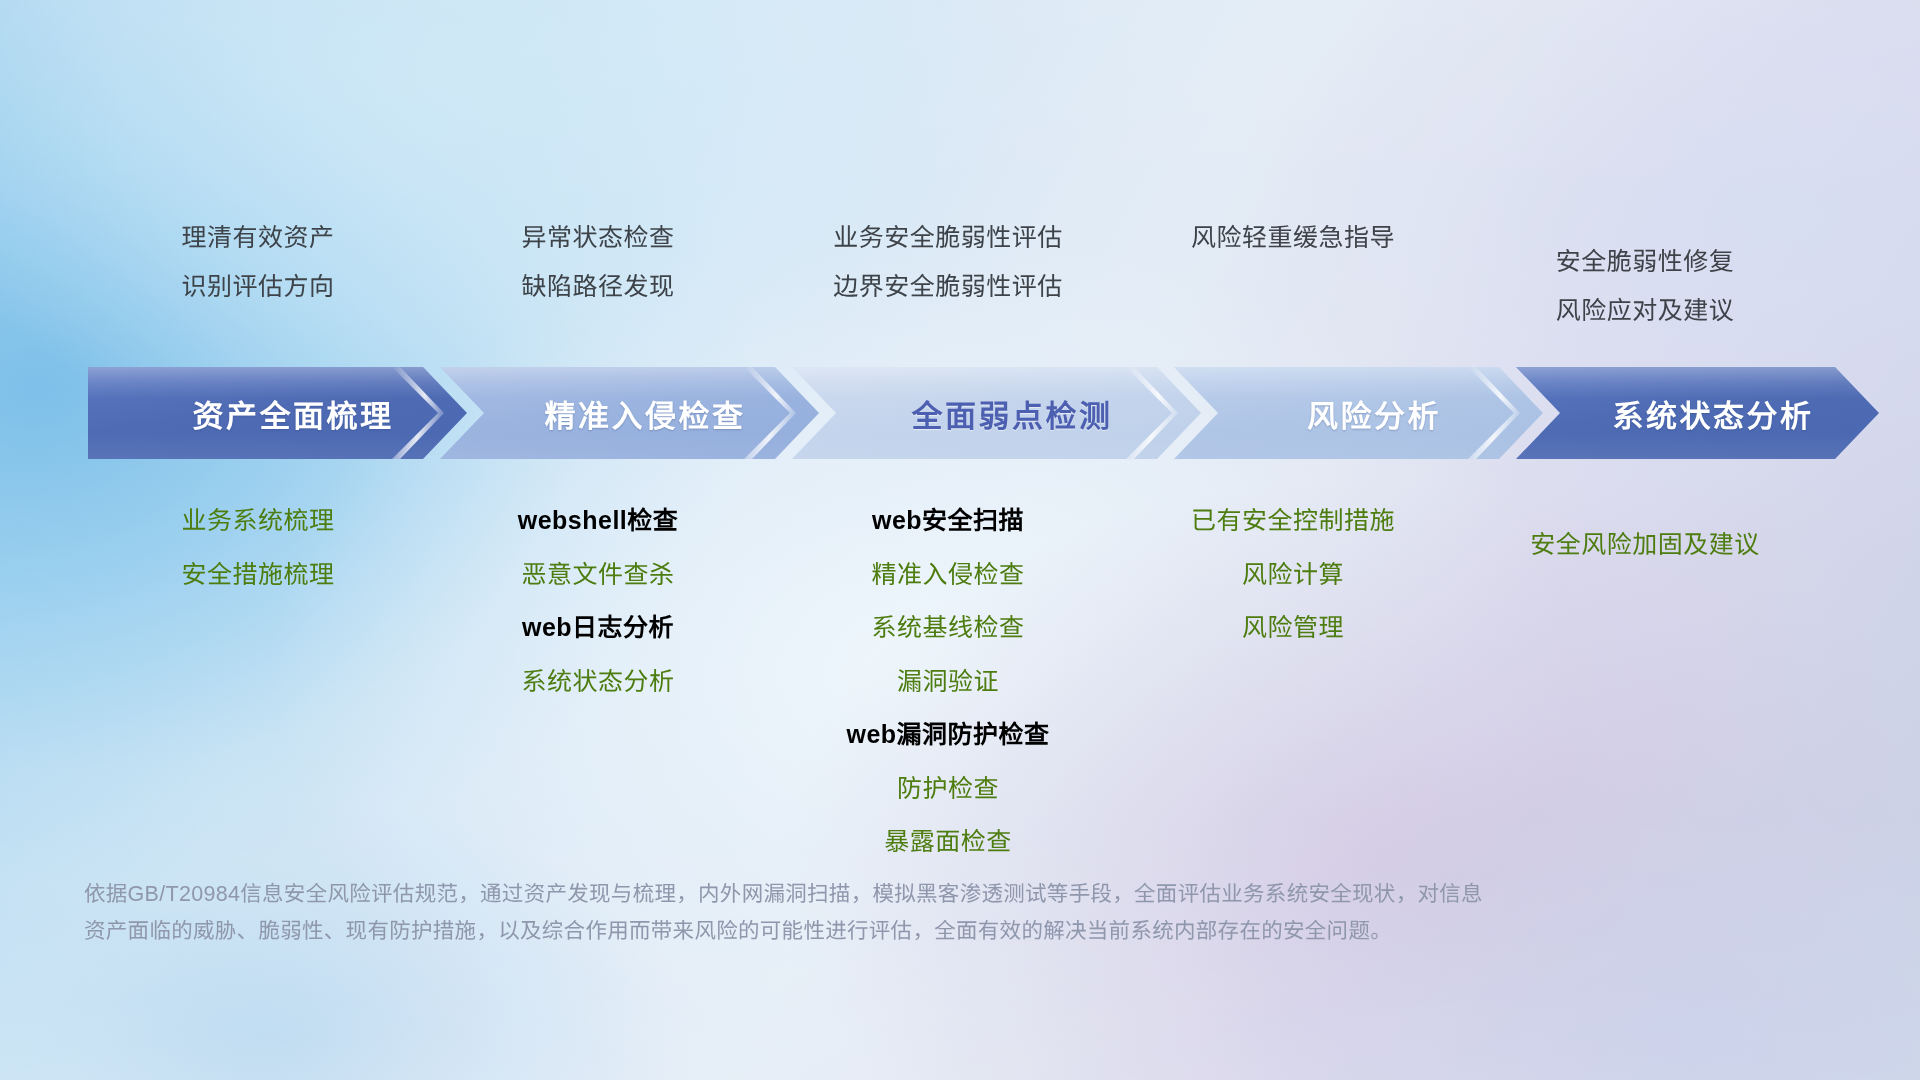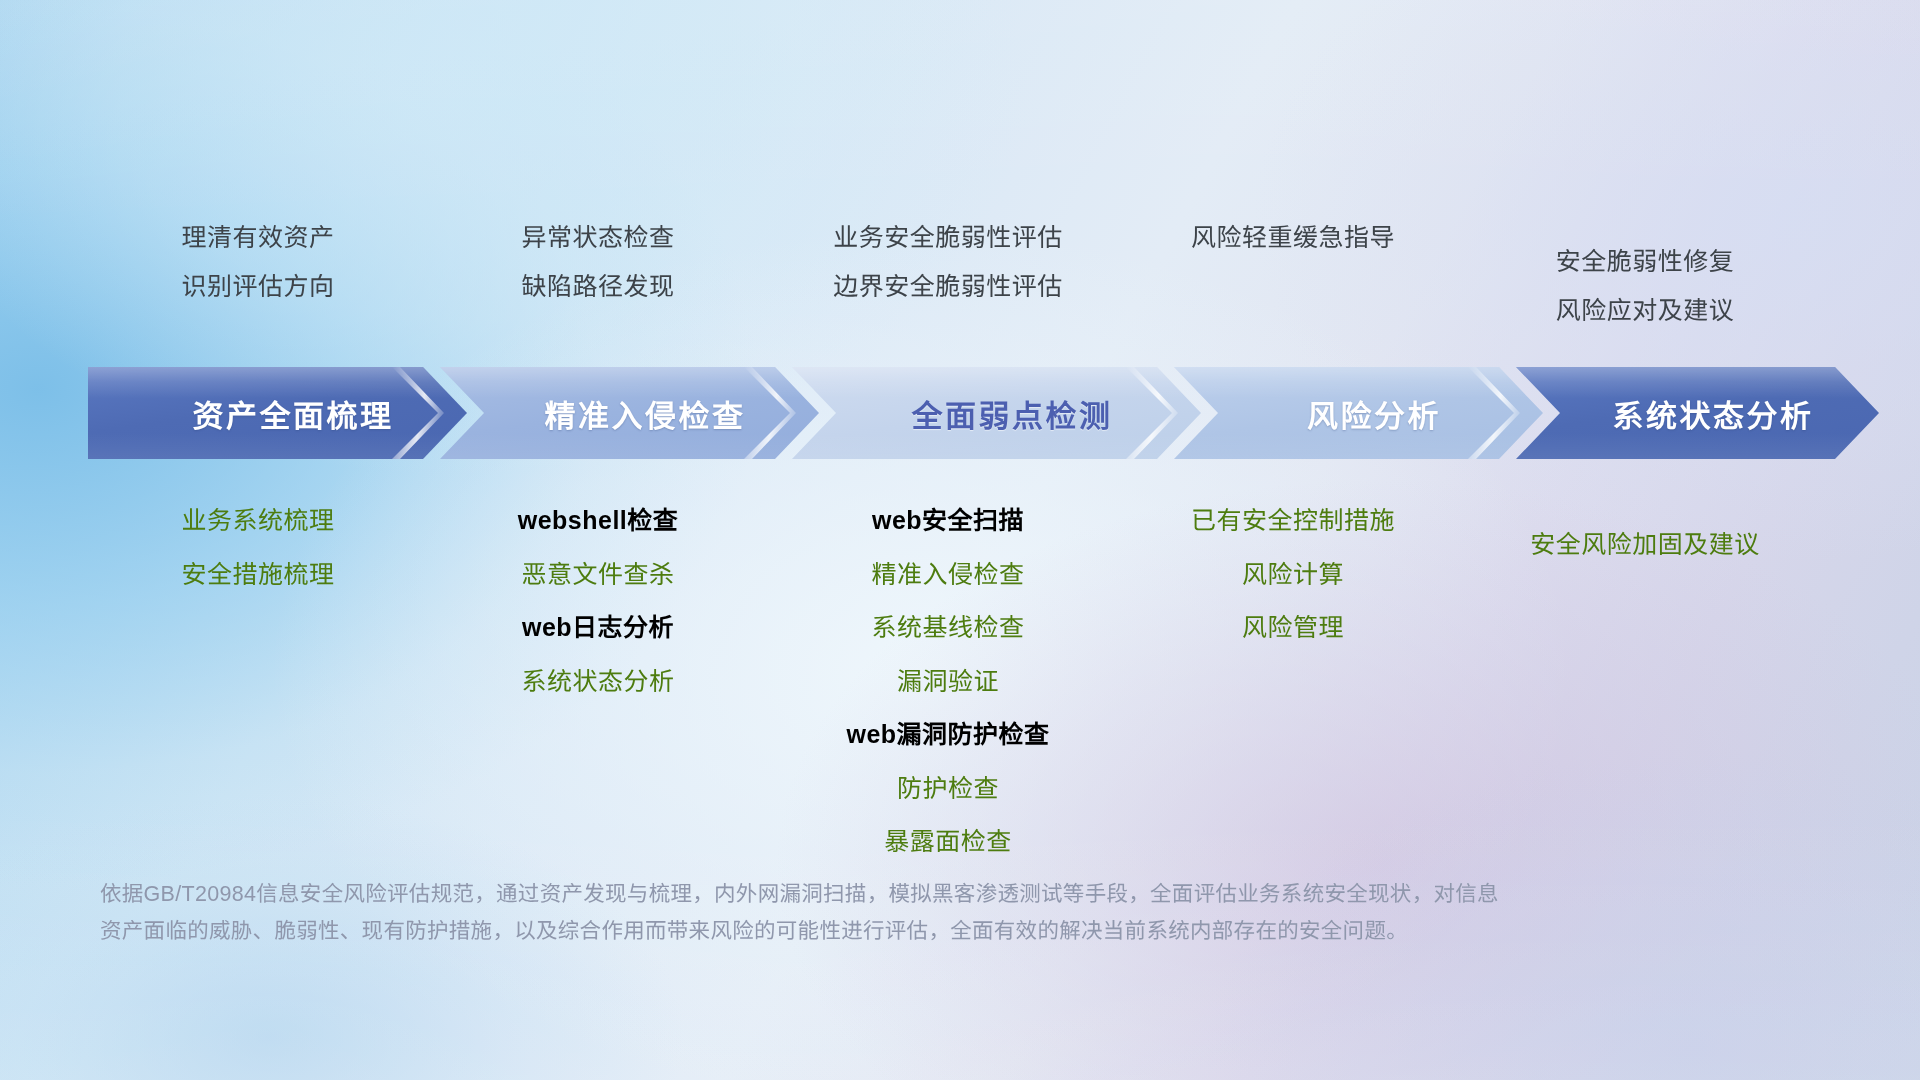--- a/index.html
+++ b/index.html
@@ -206,21 +206,21 @@
 
   
   .caption-row.bottom { top: 505px; align-items: flex-start; }
   .caption-row.bottom .caption-col { gap: 23px; }
   .caption-row.bottom .line { font-size: 25px; color: #4d7c0f; }
   .caption-row.bottom .line.latin { font-weight: bold; color: #000000; }
 
   
   .footer {
     position: absolute;
-    left: 100px;
+    left: 84px;
     top: 876px;
     width: 1520px;
     font-size: 21.5px;
     line-height: 1.72;
     color: #8f97ac;
     letter-spacing: 0.3px;
   }
   .footer p { margin: 0; }
 </style>
 </head>

